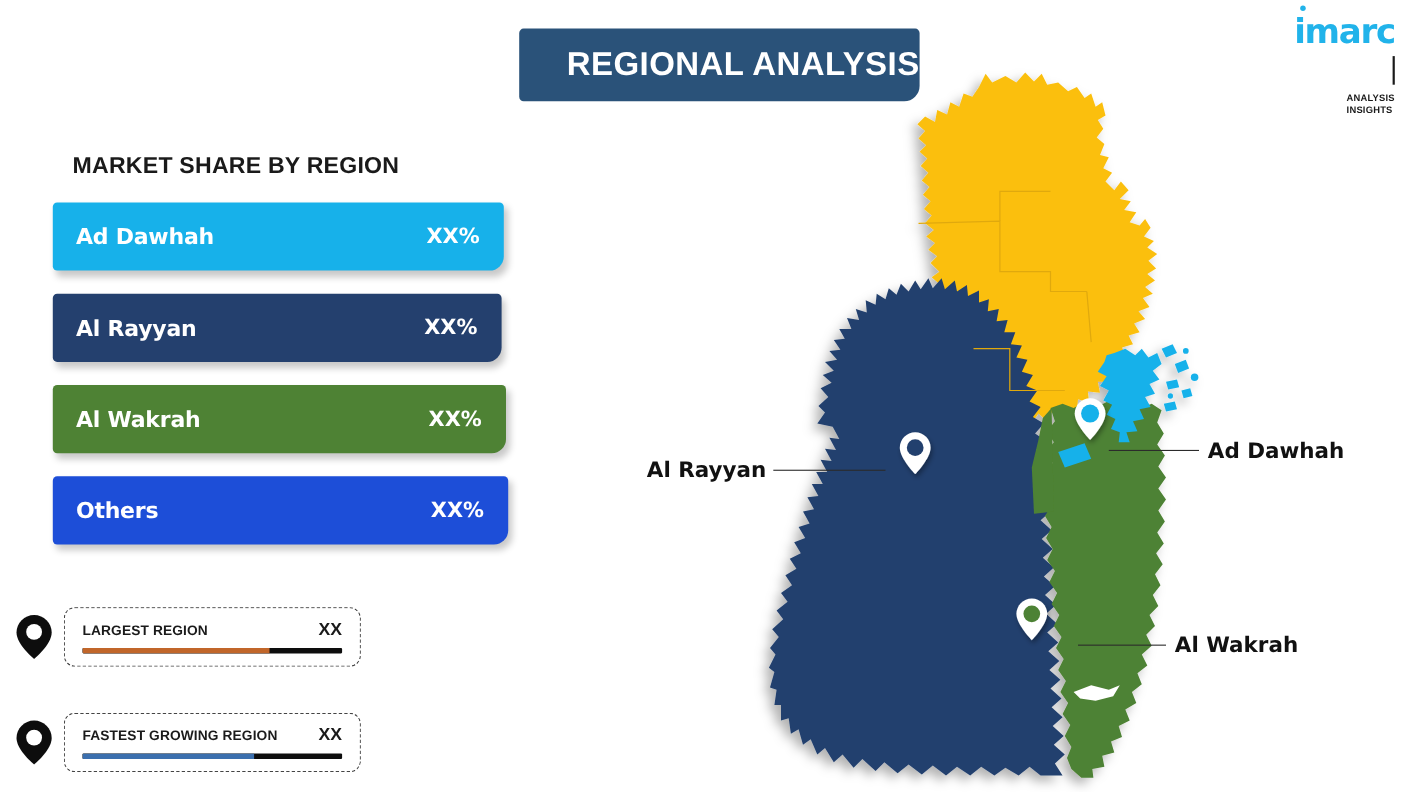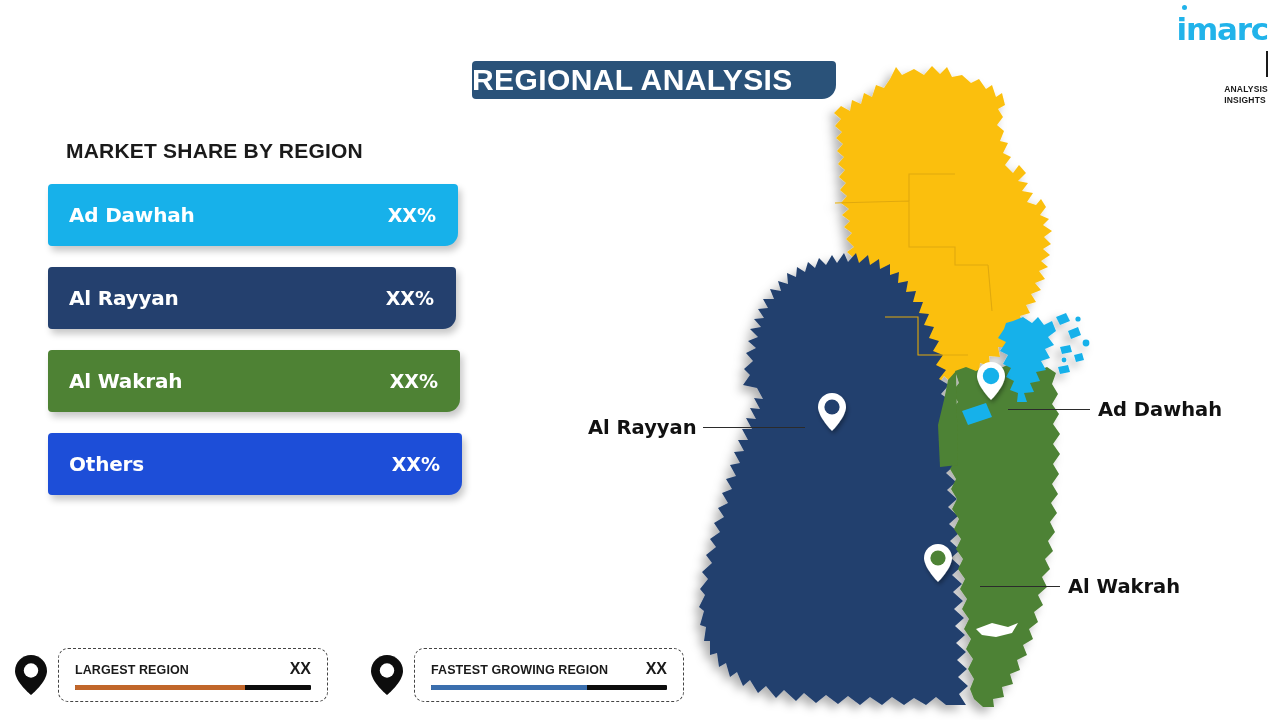--- a/index.html
+++ b/index.html
@@ -7,24 +7,24 @@
   body {
     background:#ffffff;
     font-family:"Liberation Sans", sans-serif;
     position:relative;
   }
 
   
   .title-bar{
     position:absolute;
     left:472px; top:26px;
-    width:364px; height:38px;
+    width:364px; height:66px;
     background:#2a5279;
     border-radius:4px 4px 14px 4px;
-    display:flex; align-items:center; justify-content:flex-start;margin-top:35px;
+    display:flex; align-items:center; justify-content:flex-end;
   }
   .title-bar .title-text{
     color:#ffffff;
     font-size:30px;
     font-weight:bold;
     letter-spacing:.4px;
     font-family:"Liberation Sans", sans-serif;
   }
 
   
@@ -80,21 +80,21 @@
     font-family:"DejaVu Sans", sans-serif;
   }
   .bar-0{ width:410px; background:#17b1ea; }
   .bar-1{ width:408px; background:#24406e; }
   .bar-2{ width:412px; background:#4e8234; }
   .bar-3{ width:414px; background:#1d4ed8; }
 
   
   .legend{
     position:absolute; bottom:18px; left:14px;
-    display:flex; align-items:center; gap:42px;
+    display:flex; align-items:center; gap:42px;flex-direction:column;
   }
   .legend-item{ display:flex; align-items:center; gap:10px; }
   .legend-pin{ width:34px; height:42px; flex:none; }
   .legend-box{
     border:1.4px dashed #444;
     border-radius:10px;
     padding:11px 16px 9px 16px;
     min-height:54px;
   }
   .legend-row{

